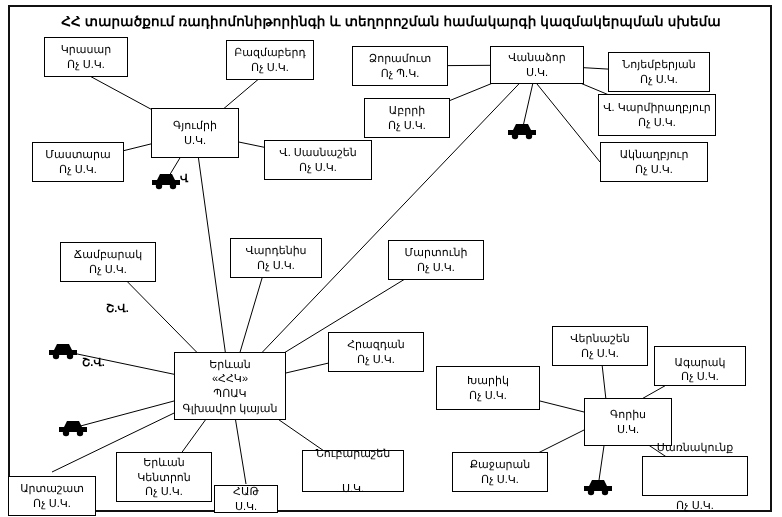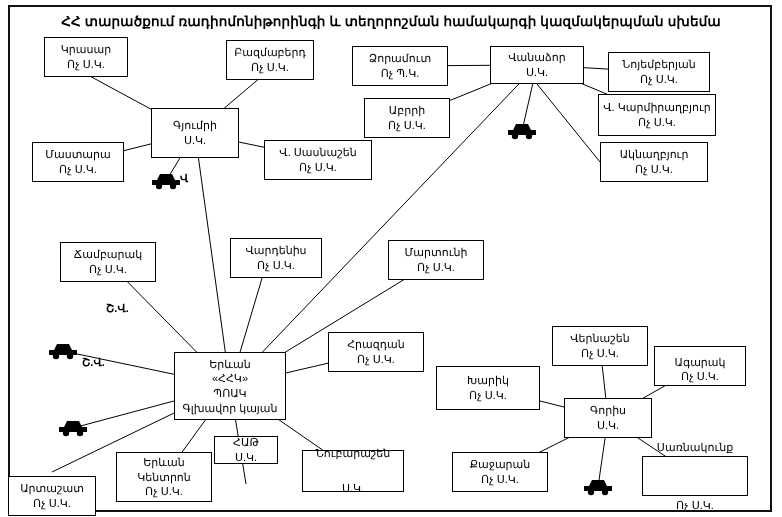--- a/index.html
+++ b/index.html
@@ -136,42 +136,42 @@
         <div class="nl">Ոչ Ս.Կ.</div>
       </div>
       <div class="node" style="left: 552px; top: 326px; width: 96px; height: 40px;">
         <div class="nl">Վերնաշեն</div>
         <div class="nl">Ոչ Ս.Կ.</div>
       </div>
       <div class="node" style="left: 654px; top: 346px; width: 92px; height: 40px; justify-content: flex-end;">
         <div class="nl">Ագարակ</div>
         <div class="nl">Ոչ Ս.Կ.</div>
       </div>
-      <div class="node" style="left: 564px; top: 398px; width: 88px; height: 40px;">
+      <div class="node" style="left: 584px; top: 398px; width: 88px; height: 48px;">
         <div class="nl">Գորիս</div>
         <div class="nl">Ս.Կ.</div>
       </div>
       <div class="node" style="left: 452px; top: 452px; width: 96px; height: 40px;">
         <div class="nl">Քաջարան</div>
         <div class="nl">Ոչ Ս.Կ.</div>
       </div>
       <div class="node" style="left: 642px; top: 456px; width: 106px; height: 40px; gap: 43px;">
         <div class="nl">Սառնակունք</div>
         <div class="nl">Ոչ Ս.Կ.</div>
       </div>
       <div class="node" style="left: 8px; top: 476px; width: 88px; height: 40px;">
         <div class="nl">Արտաշատ</div>
         <div class="nl">Ոչ Ս.Կ.</div>
       </div>
       <div class="node" style="left: 116px; top: 452px; width: 96px; height: 50px;">
         <div class="nl">Երևան</div>
         <div class="nl">Կենտրոն</div>
         <div class="nl">Ոչ Ս.Կ.</div>
       </div>
-      <div class="node" style="left: 214px; top: 436px; width: 64px; height: 28px; justify-content: center;">
+      <div class="node" style="left: 214px; top: 485px; width: 64px; height: 28px; justify-content: center;">
         <div class="nl">ՀԱԹ</div>
         <div class="nl">Ս.Կ.</div>
       </div>
       <div class="node" style="left: 302px; top: 450px; width: 102px; height: 42px; gap: 20px;">
         <div class="nl">Նուբարաշեն</div>
         <div class="nl">Ս.Կ.</div>
       </div>
     </div>
   <div>
       <div class="car" style="left: 149px; top: 171px;">

